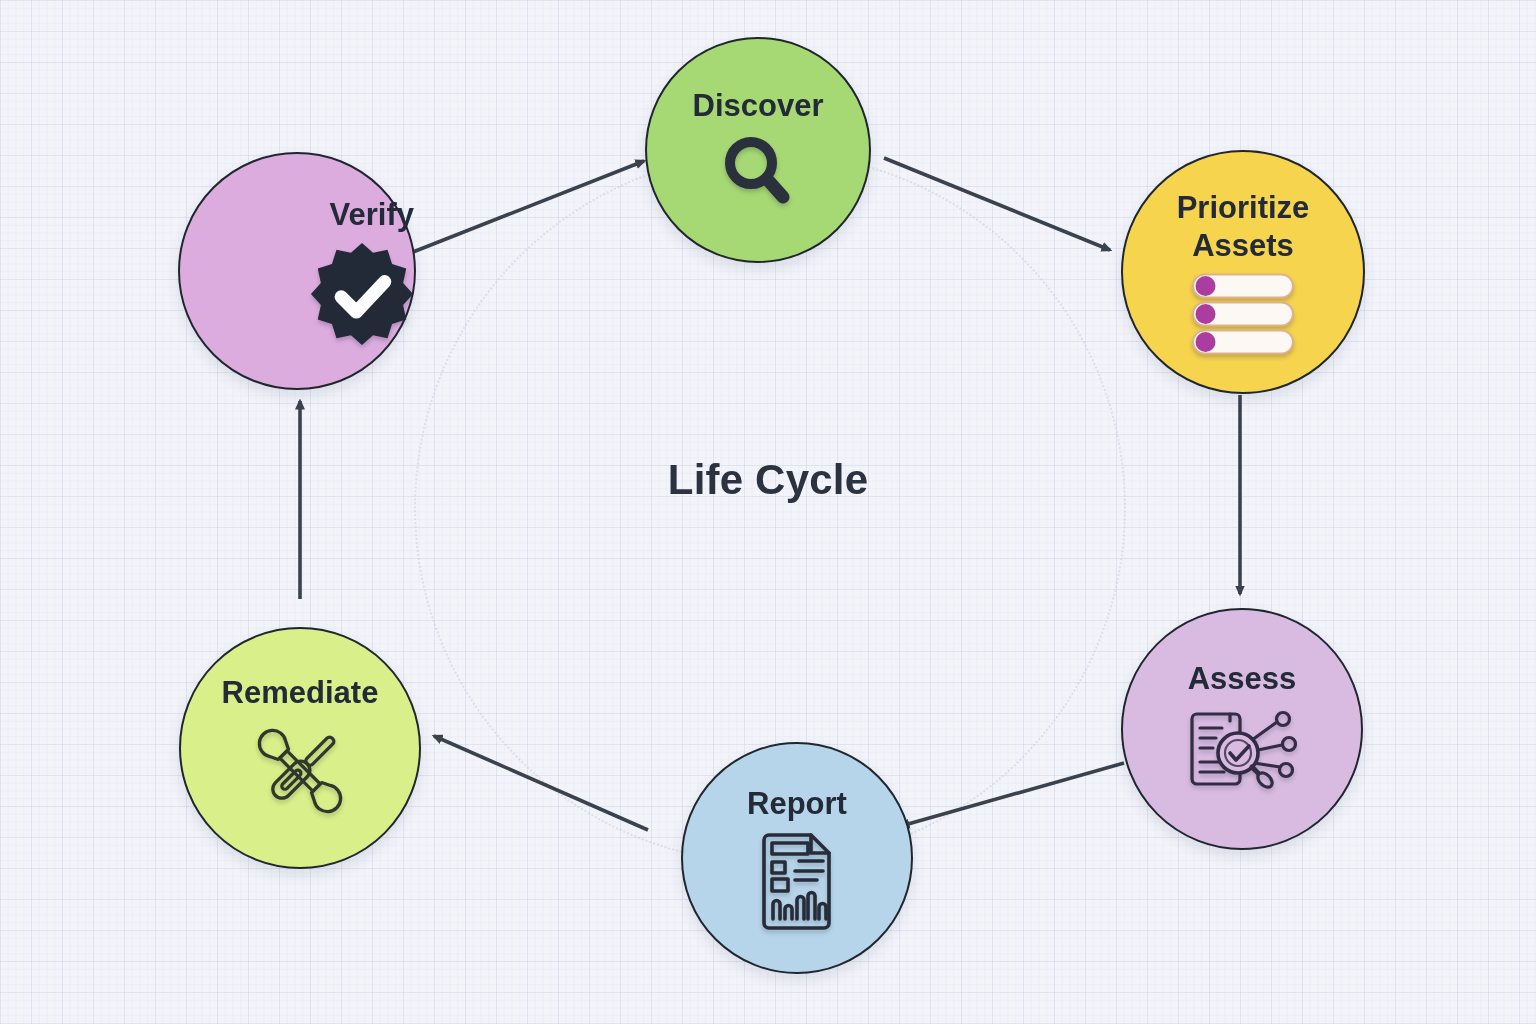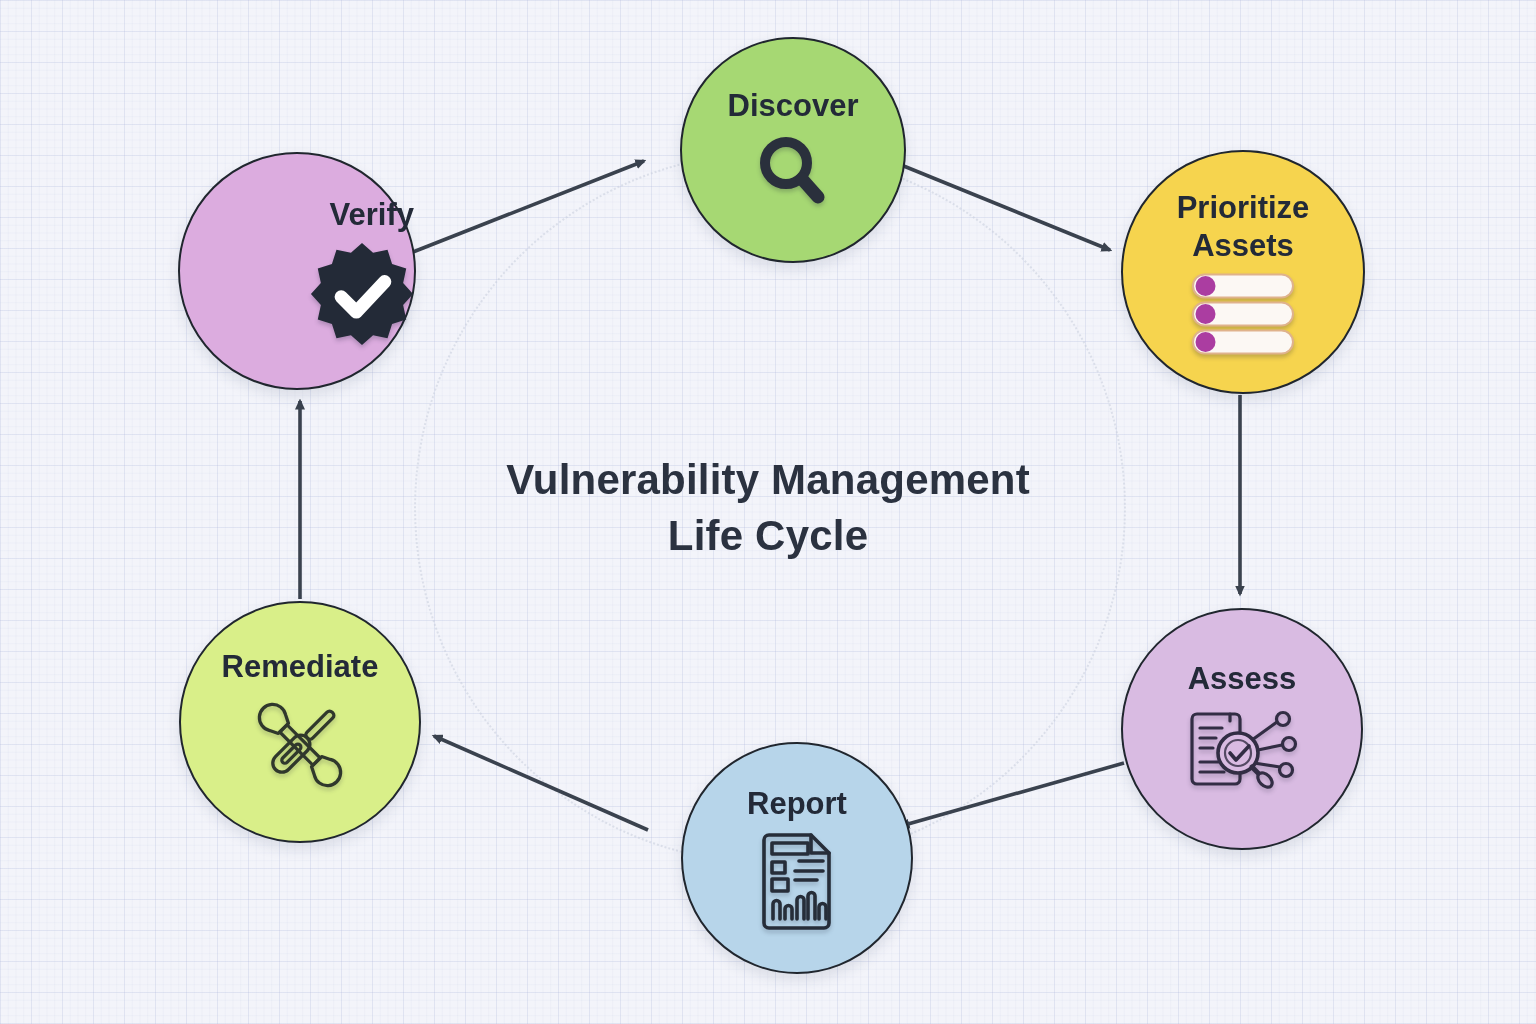--- a/index.html
+++ b/index.html
@@ -53,25 +53,24 @@
     </defs>
     <line class="arrow-line" x1="413" y1="252" x2="644" y2="161" marker-end="url(#ah)" stroke="#3a424e"></line>
     <line class="arrow-line" x1="884" y1="158" x2="1110" y2="250" marker-end="url(#ah)" stroke="#3a424e"></line>
     <line class="arrow-line" x1="1240" y1="395" x2="1240" y2="594" marker-end="url(#ah)" stroke="#3a424e"></line>
     <line class="arrow-line" x1="1124" y1="763" x2="901" y2="826" marker-end="url(#ah)" stroke="#3a424e"></line>
     <line class="arrow-line" x1="648" y1="830" x2="434" y2="736" marker-end="url(#ah)" stroke="#3a424e"></line>
     <line class="arrow-line" x1="300" y1="599" x2="300" y2="401" marker-end="url(#ah)" stroke="#3a424e"></line>
   </svg>
 
   <div class="title" style="color: rgb(43, 50, 64);">
-    <div>Vulnerability Management</div>
     <div>Life Cycle</div>
   </div>
 
-  <div class="node node-discover" style="left: 680px; top: 37px; width: 226px; height: 226px; background: rgb(166, 216, 115);">
+  <div class="node node-discover" style="left: 645px; top: 37px; width: 226px; height: 226px; background: rgb(166, 216, 115);">
     <div class="node-label">Discover</div>
     <div class="icon-wrap">
       <svg width="80" height="80" viewBox="0 0 80 80">
         <circle cx="33" cy="30" r="21" fill="none" stroke="#2a303c" stroke-width="10"></circle>
         <line x1="49" y1="46" x2="65" y2="64" stroke="#2a303c" stroke-width="13" stroke-linecap="round"></line>
       </svg>
     </div>
   </div>
 
   <div class="node node-prioritize" style="left: 1121px; top: 150px; width: 244px; height: 244px; background: rgb(246, 212, 78);">
@@ -134,21 +133,21 @@
         <line x1="40" y1="49" x2="62" y2="49"></line>
         <path d="M18,88 v-15 a3.5,3.5 0 0 1 7,0 v15"></path>
         <path d="M30,88 v-10 a3.5,3.5 0 0 1 7,0 v10"></path>
         <path d="M42,88 v-19 a3.5,3.5 0 0 1 7,0 v19"></path>
         <path d="M53,88 v-23 a3.5,3.5 0 0 1 7,0 v23"></path>
         <path d="M64,88 v-12 a3.5,3.5 0 0 1 7,0 v12"></path>
       </svg>
     </div>
   </div>
 
-  <div class="node node-remediate" style="left: 179px; top: 601px; width: 242px; height: 242px; background: rgb(217, 239, 137); align-items: center;">
+  <div class="node node-remediate" style="left: 179px; top: 627px; width: 242px; height: 242px; background: rgb(217, 239, 137); align-items: center;">
     <div class="node-label">Remediate</div>
     <div class="icon-wrap">
       <svg width="102" height="102" viewBox="0 0 100 100" fill="none" stroke="#30382c" stroke-width="3.2" stroke-linecap="round" stroke-linejoin="round">
 
         <g transform="rotate(-45 50 50)">
           <path d="M39,19 a13,13 0 1 1 22,0 l-4,8 h-14 z"></path>
           <rect x="45" y="27" width="10" height="46"></rect>
           <path d="M61,81 a13,13 0 1 1 -22,0 l4,-8 h14 z"></path>
         </g>
 

